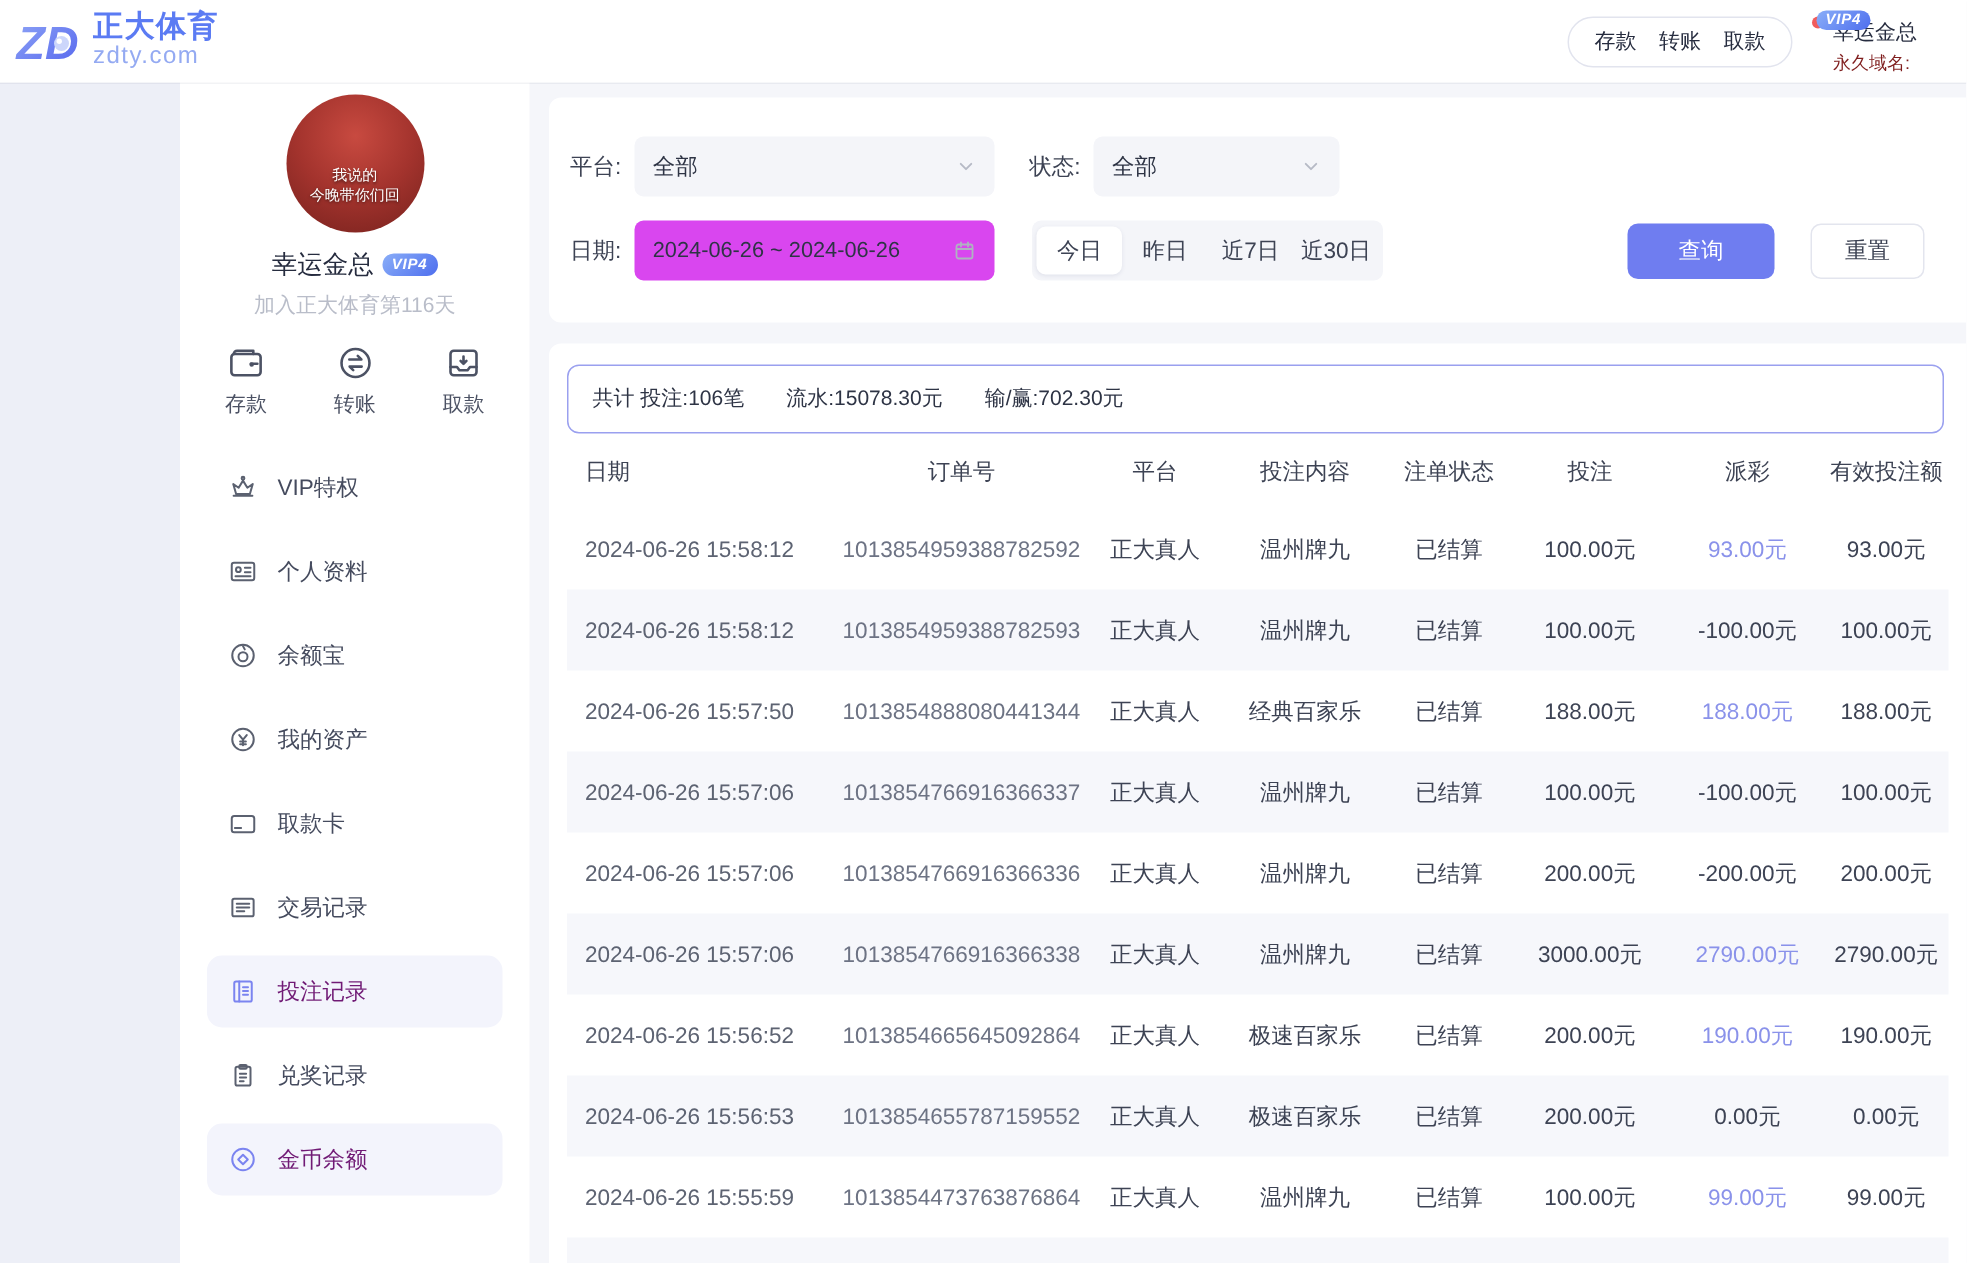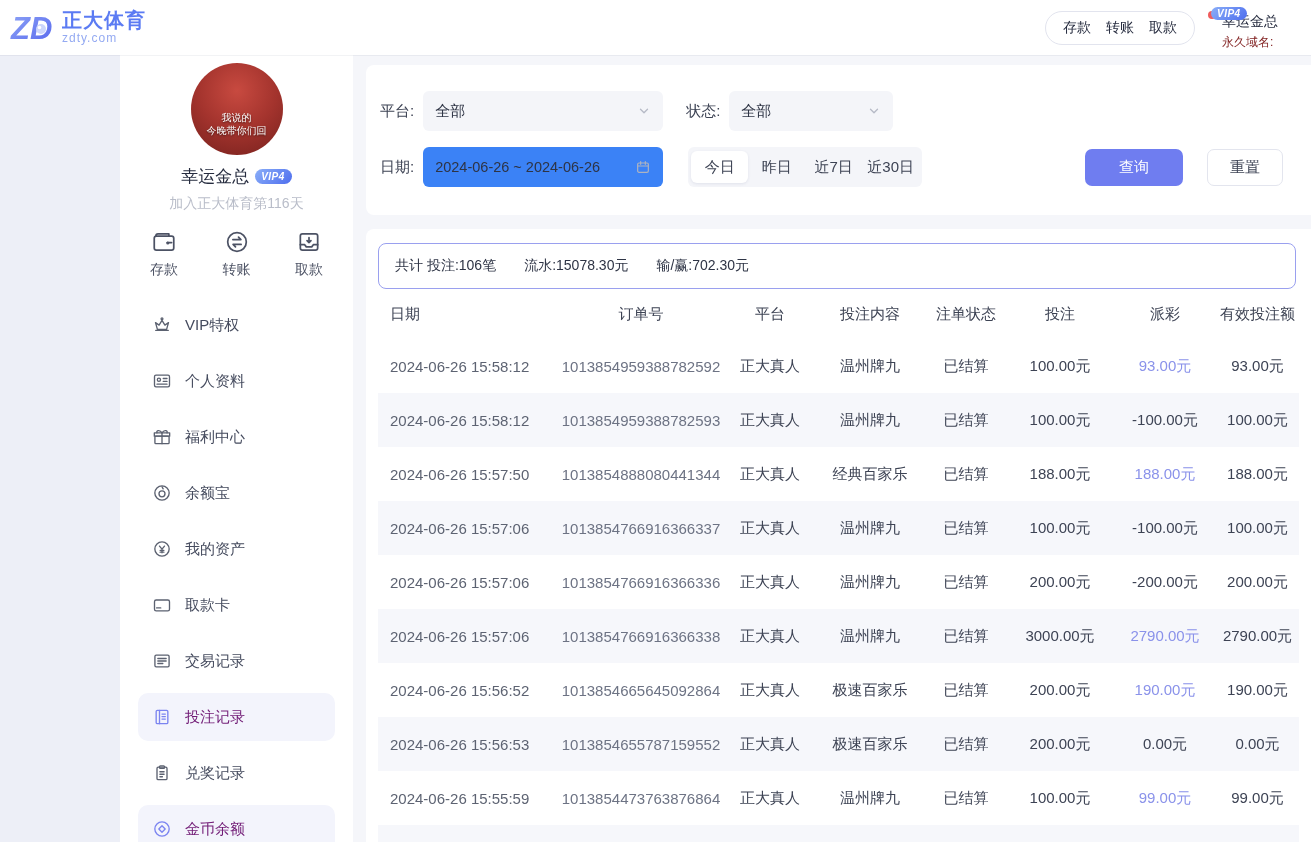--- a/index.html
+++ b/index.html
@@ -4,21 +4,21 @@
 <style>
   * { margin:0; padding:0; box-sizing:border-box; }
   html,body { width:1311px; height:842px; overflow:hidden; }
   body { font-family:"Liberation Sans","DejaVu Sans",sans-serif; background:#fff; color:#3d4354; }
   .page { width:1311px; height:842px; display:flex; flex-direction:column; overflow:hidden; }
 
   
   .topbar { height:55px; flex:none; background:#fff; display:flex; align-items:center; padding-left:10px; box-shadow:0 1px 0 rgba(40,50,90,.06); position:relative; z-index:5; }
   .logo { display:flex; align-items:center; gap:6px; width:178px; flex:none; cursor:pointer; }
   .brand-cn { font-size:20px; font-weight:bold; color:#5b7bf3; letter-spacing:1px; line-height:1.05; }
-  .brand-domain { font-size:12px; color:#94aaf2; letter-spacing:1px; }
+  .brand-domain { font-size:16px; color:#94aaf2; letter-spacing:1px; }
   .topnav { display:flex; align-items:center; gap:37px; }
   .nav-item { font-size:16px; color:#262c3f; cursor:pointer; white-space:nowrap; }
   .topbar-right { margin-left:auto; display:flex; align-items:center; gap:20px; flex:none; }
   .wallet-pill { display:flex; align-items:center; gap:15px; border:1px solid #e2e4ee; border-radius:17px; height:34px; padding:0 17px; }
   .wallet-item { font-size:14px; color:#262c3f; cursor:pointer; white-space:nowrap; }
   .topuser { display:flex; align-items:flex-start; gap:7px; width:96px; flex:none; }
   .avatar-wrap { position:relative; flex:none; margin-top:7px; }
   .avatar { border-radius:50%; background:radial-gradient(circle at 50% 30%, #c84a40 0%, #a3332d 50%, #76211d 100%); position:relative; overflow:hidden; }
   .avatar.small { width:36px; height:36px; }
   .red-dot { position:absolute; top:-1px; right:-1px; width:8px; height:8px; border-radius:50%; background:#f05c5c; }
@@ -53,21 +53,21 @@
   
   .main { flex:1; min-width:0; background:#f5f6fa; padding:10px 0 0 13px; display:flex; flex-direction:column; }
   .filter-card { flex:none; height:150px; background:#fff; border-radius:8px 0 0 8px; padding:26px 14px 24px 14px; display:flex; flex-direction:column; gap:16px; }
   .filter-row { display:flex; align-items:center; height:40px; }
   .f-label { font-size:15px; color:#3d4354; margin-right:9px; white-space:nowrap; }
   .select { width:240px; height:40px; background:#f4f5f9; border-radius:6px; display:flex; align-items:center; padding:0 12px; font-size:15px; color:#2e3445; cursor:pointer; }
   .select.narrow { width:164px; }
   .select .chev { margin-left:auto; color:#b6bac6; display:flex; }
   .select .chev svg { width:14px; height:14px; }
   .spacer-med { width:23px; flex:none; }
-  .date-field { width:240px; height:40px; background:#3b82f6; border-radius:6px; display:flex; align-items:center; padding:0 12px; font-size:14.5px; color:#2e3445; cursor:pointer; }
+  .date-field { width:240px; height:40px; background:#d946ef; border-radius:6px; display:flex; align-items:center; padding:0 12px; font-size:14.5px; color:#2e3445; cursor:pointer; }
   .date-field .cal { margin-left:auto; color:#aeb3c0; display:flex; }
   .date-field .cal svg { width:16px; height:16px; }
   .range-group { margin-left:25px; background:#f4f5f9; border-radius:6px; height:40px; display:flex; align-items:center; padding:0 3px; }
   .range-btn { border:none; background:transparent; height:32px; min-width:57px; padding:0 0; border-radius:6px; font-size:15px; color:#3d4354; cursor:pointer; font-family:inherit; }
   .range-btn.active { background:#fff; box-shadow:0 1px 3px rgba(60,70,120,.10); }
   .filter-buttons { margin-left:auto; display:flex; align-items:center; gap:24px; padding-right:14px; }
   .btn-query { width:98px; height:37px; border:none; border-radius:7px; background:#6f7df0; color:#fff; font-size:15px; cursor:pointer; font-family:inherit; }
   .btn-reset { width:76px; height:37px; border:1px solid #e3e5ee; border-radius:7px; background:#fff; color:#3d4354; font-size:15px; cursor:pointer; font-family:inherit; }
 
   .table-card { flex:1; min-height:0; background:#fff; border-radius:8px 0 0 0; margin-top:14px; padding:14px 12px 0 12px; overflow:hidden; display:flex; flex-direction:column;justify-content:space-between; }
@@ -198,31 +198,20 @@
                 <rect x="3" y="5" width="18" height="14" rx="1.8"></rect>
                 <circle cx="8.3" cy="10.5" r="1.9"></circle>
                 <path d="M13.5 9h4.5M13.5 12.5h4.5M6 15.8h12"></path>
               </svg>
             </span>
             <span class="side-label">个人资料</span>
           </div>
           <div class="side-item">
             <span class="icon side-icon">
               <svg viewBox="0 0 24 24" fill="none" stroke="currentColor" stroke-width="1.6" stroke-linecap="round" stroke-linejoin="round">
-                <rect x="3.5" y="11" width="17" height="9" rx="1"></rect>
-                <rect x="2.8" y="7" width="18.4" height="4"></rect>
-                <path d="M12 7v13"></path>
-                <path d="M12 7c-2.5-4.2-7.5-2.8-6 0M12 7c2.5-4.2 7.5-2.8 6 0"></path>
-              </svg>
-            </span>
-            <span class="side-label">福利中心</span>
-          </div>
-          <div class="side-item">
-            <span class="icon side-icon">
-              <svg viewBox="0 0 24 24" fill="none" stroke="currentColor" stroke-width="1.6" stroke-linecap="round" stroke-linejoin="round">
                 <circle cx="12" cy="12" r="8.6"></circle>
                 <circle cx="12" cy="13" r="3.6"></circle>
                 <path d="M12 4.5l1.4 2.6"></path>
               </svg>
             </span>
             <span class="side-label">余额宝</span>
           </div>
           <div class="side-item">
             <span class="icon side-icon">
               <svg viewBox="0 0 24 24" fill="none" stroke="currentColor" stroke-width="1.6" stroke-linecap="round" stroke-linejoin="round">

